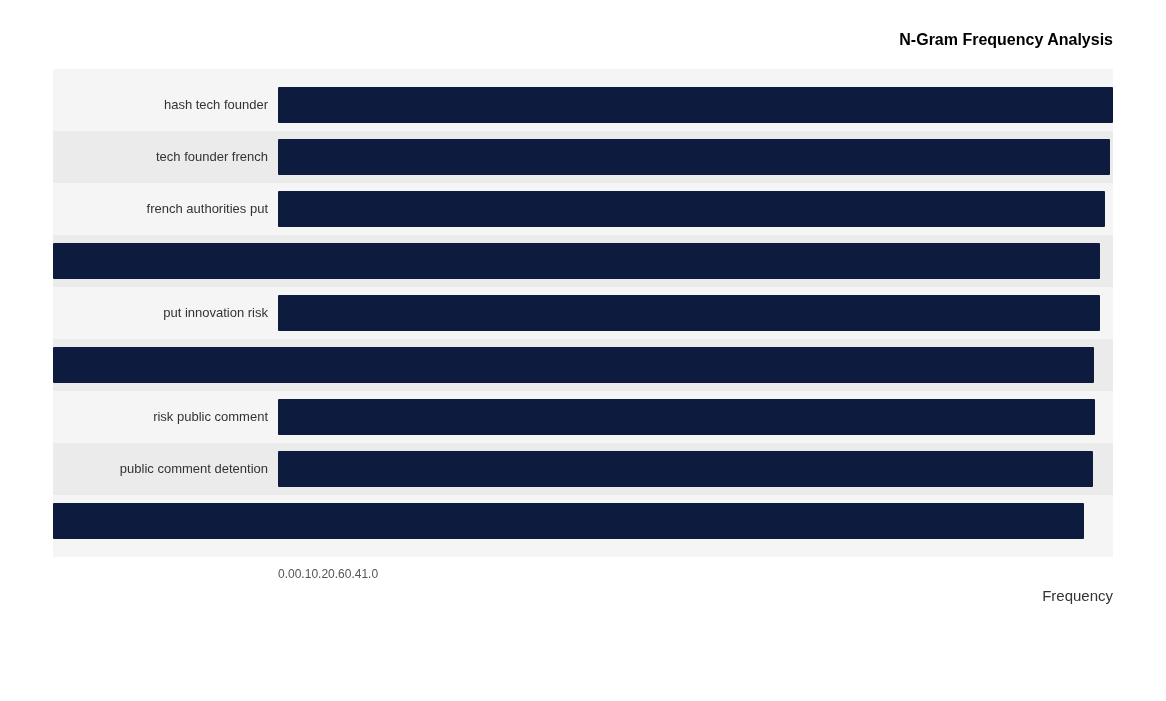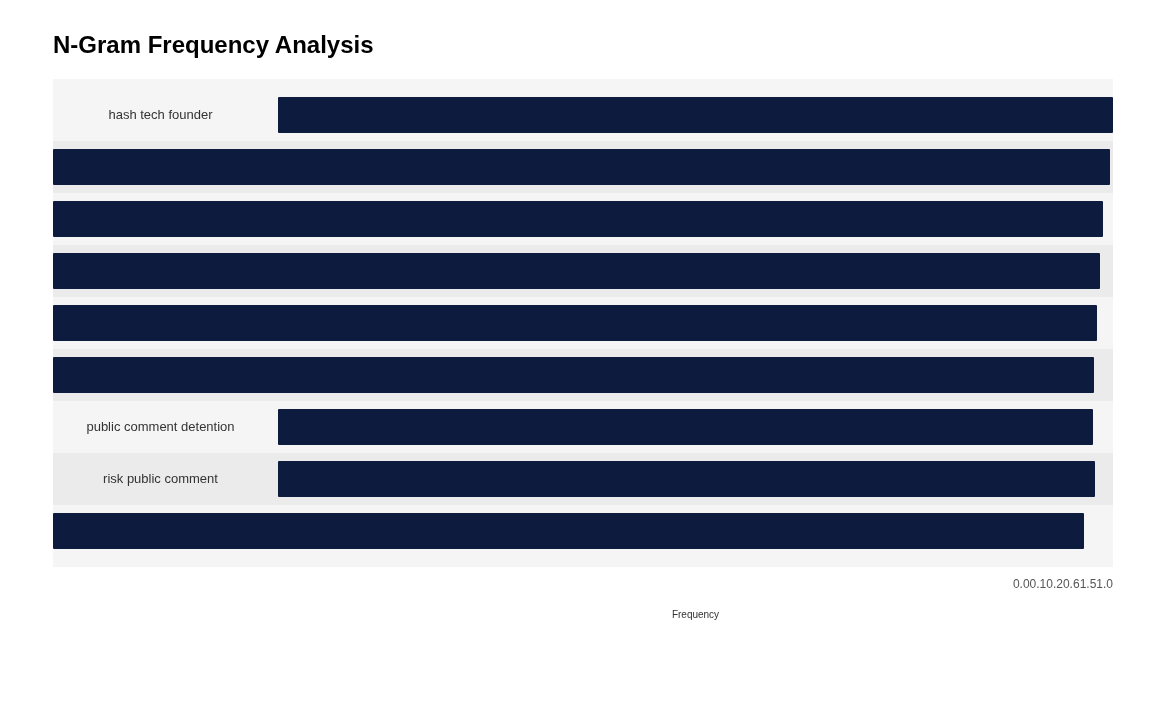--- a/index.html
+++ b/index.html
@@ -13,22 +13,22 @@
       justify-content: center;
     }
     .chart-container {
       width: 1100px;
       height: 680px;
       background: #ffffff;
       position: relative;
       padding: 20px 20px 60px 20px;
     }
     .chart-title {
-      text-align: left;
-      font-size: 24px;
+      text-align: right;
+      font-size: 16px;
       font-weight: bold;
       color: #000;
       margin-bottom: 20px;
     }
     .chart-area {
       display: flex;
       flex-direction: column;
       gap: 0px;
       position: relative;
       background: #f5f5f5;
@@ -41,21 +41,21 @@
       position: relative;
     }
     .bar-row:nth-child(odd) {
       background: #f5f5f5;
     }
     .bar-row:nth-child(even) {
       background: #ebebeb;
     }
     .bar-label {
       width: 225px;
-      text-align: center;
+      text-align: right;
       padding-right: 10px;
       font-size: 13px;
       color: #333;
       flex-shrink: 0;
     }
     .bar-track {
       flex: 1;
       height: 36px;
       position: relative;
     }
@@ -65,101 +65,104 @@
       border-radius: 1px;
     }
     .x-axis {
       display: flex;
       margin-left: 225px;
       margin-top: 6px;
       position: relative;
     }
     .x-ticks {
       display: flex;
-      justify-content: flex-end;
+      justify-content: flex-start;
       flex: 1;
       padding: 4px 0 0 0;
     }
     .x-tick {
       font-size: 12px;
       color: #555;
       text-align: center;
     }
     .x-axis-label {
-      text-align: center;
-      font-size: 10px;
+      text-align: right;
+      font-size: 15px;
       color: #333;
-      margin-top: 18px;
+      margin-top: 6px;
       margin-left: 225px;
     }
     .chart-inner {
       position: relative;
     }
   </style>
 </head>
 <body>
 
 <div class="chart-container">
   <div class="chart-title">N-Gram Frequency Analysis</div>
   <div class="chart-inner">
     <div class="chart-area" id="bar-chart">
         <div class="bar-row">
           <div class="bar-label">hash tech founder</div>
           <div class="bar-track">
             <div class="bar-fill" style="width: 100%;"></div>
           </div>
         </div>
         <div class="bar-row">
+          <div class="bar-label">tech founder french</div>
           <div class="bar-track">
             <div class="bar-fill" style="width: 99.7%;"></div>
           </div>
         </div>
         <div class="bar-row">
+          <div class="bar-label">french authorities put</div>
           <div class="bar-track">
             <div class="bar-fill" style="width: 99.1%;"></div>
           </div>
         </div>
         <div class="bar-row">
           <div class="bar-track">
             <div class="bar-fill" style="width: 98.8%;"></div>
           </div>
         </div>
         <div class="bar-row">
+          <div class="bar-label">put innovation risk</div>
           <div class="bar-track">
             <div class="bar-fill" style="width: 98.5%;"></div>
           </div>
         </div>
         <div class="bar-row">
           <div class="bar-track">
             <div class="bar-fill" style="width: 98.2%;"></div>
           </div>
         </div>
         <div class="bar-row">
+          <div class="bar-label">risk public comment</div>
+          <div class="bar-track">
+            <div class="bar-fill" style="width: 97.9%;"></div>
+          </div>
+        </div>
+        <div class="bar-row">
           <div class="bar-label">public comment detention</div>
           <div class="bar-track">
             <div class="bar-fill" style="width: 97.6%;"></div>
-          </div>
-        </div>
-        <div class="bar-row">
-          <div class="bar-label">risk public comment</div>
-          <div class="bar-track">
-            <div class="bar-fill" style="width: 97.9%;"></div>
           </div>
         </div>
         <div class="bar-row">
           <div class="bar-track">
             <div class="bar-fill" style="width: 97.3%;"></div>
           </div>
         </div>
       </div>
     <div class="x-axis">
       <div class="x-ticks" id="x-ticks">
           <div class="x-tick">0.0</div>
           <div class="x-tick">0.1</div>
           <div class="x-tick">0.2</div>
           <div class="x-tick">0.6</div>
-          <div class="x-tick">1.5</div>
+          <div class="x-tick">0.4</div>
           <div class="x-tick">1.0</div>
         </div>
     </div>
     <div class="x-axis-label">Frequency</div>
   </div>
 </div>
 
 </body></html>

